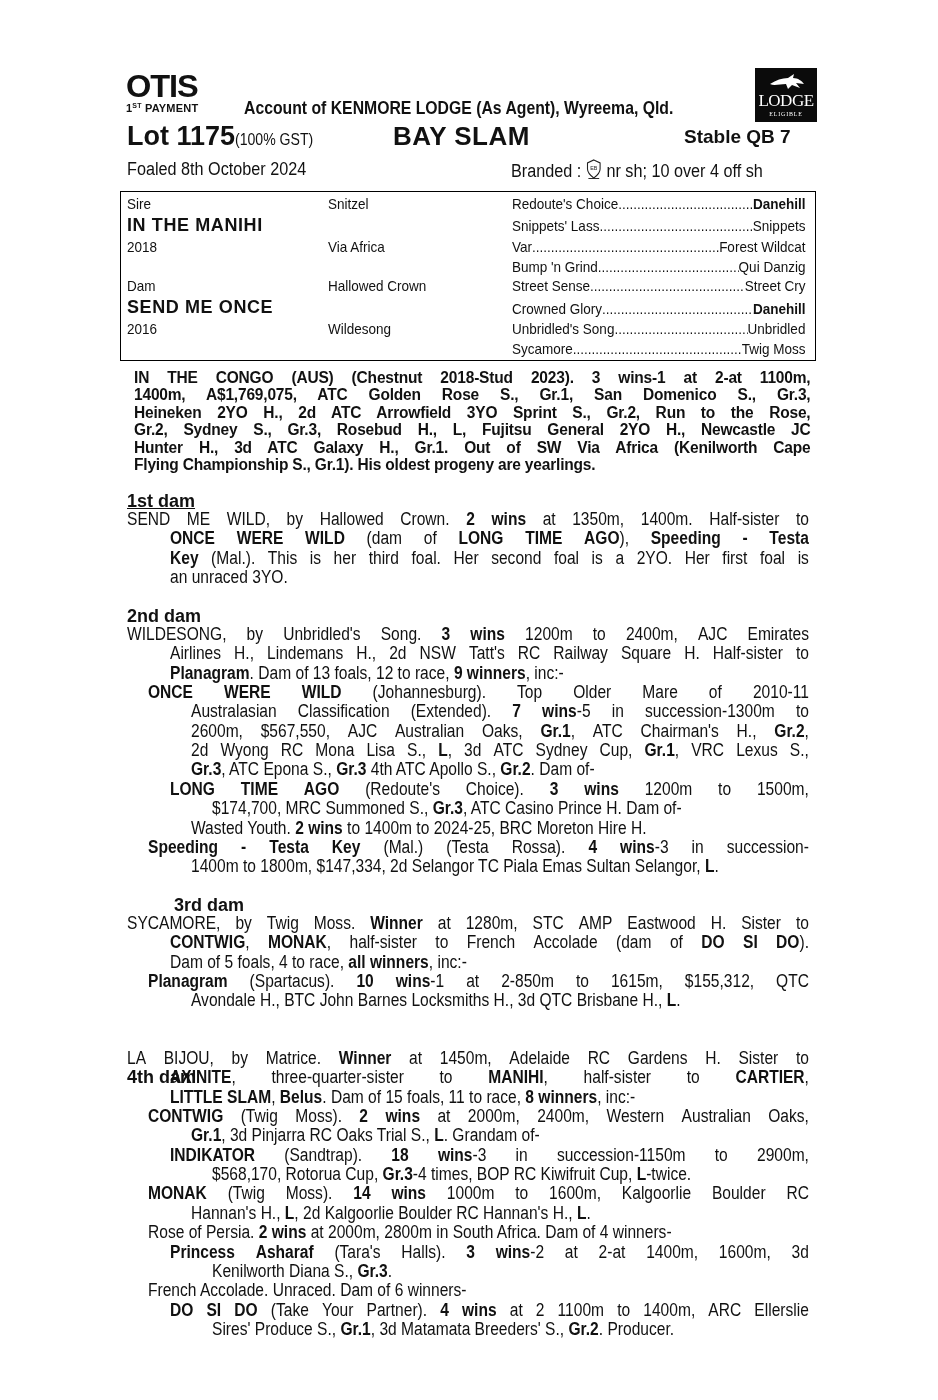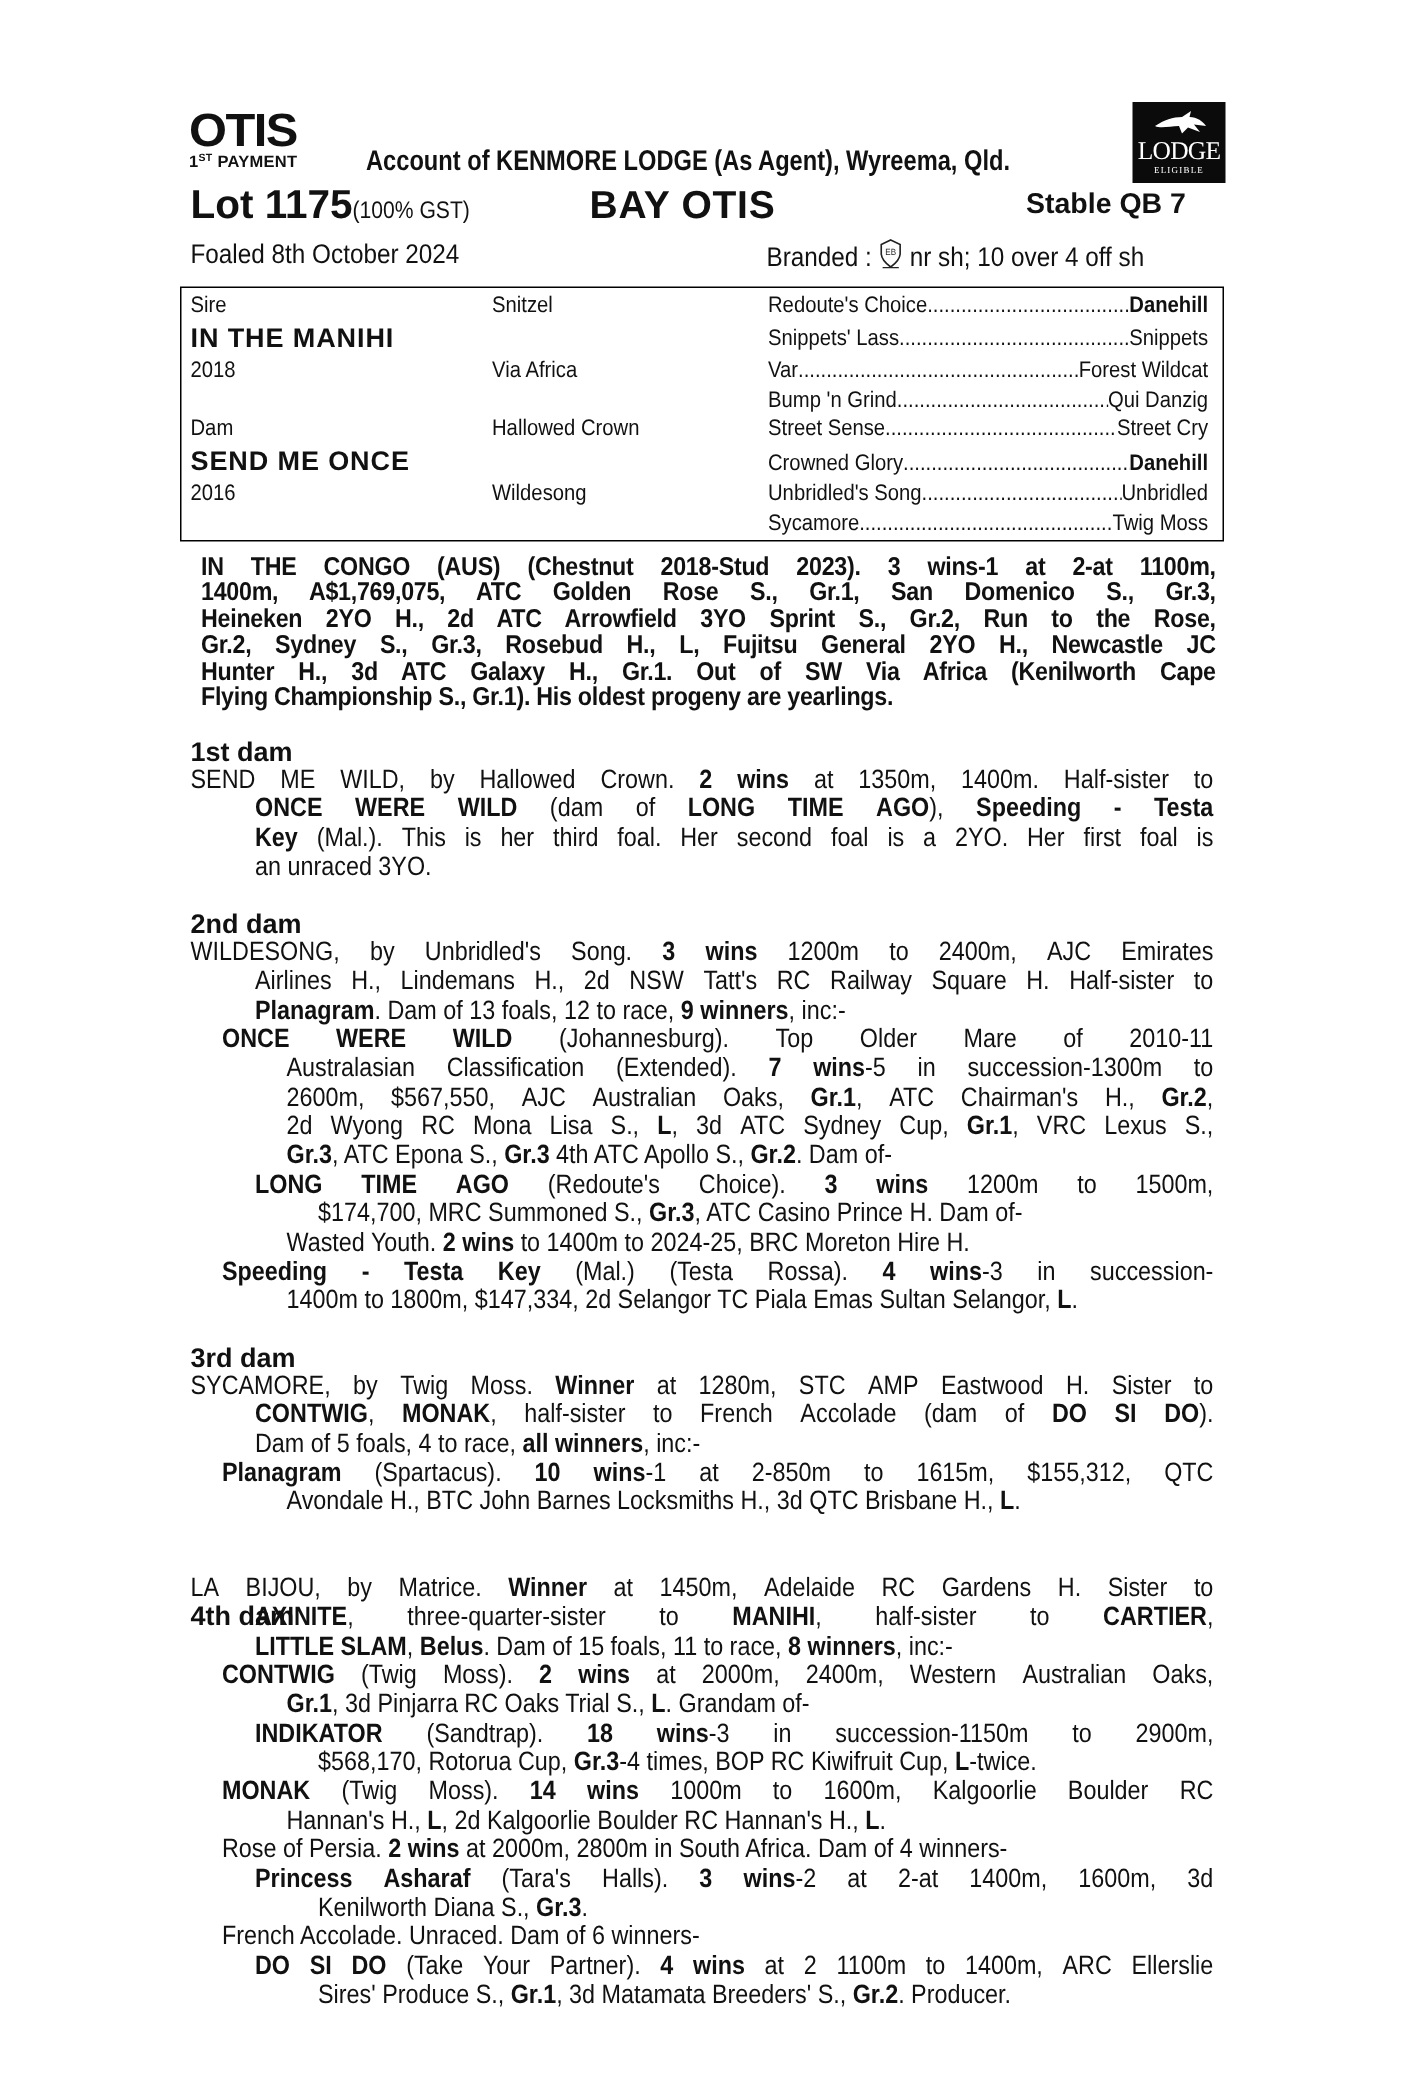--- a/index.html
+++ b/index.html
@@ -58,21 +58,21 @@
 
 <div id="bobs-logo" class="abs">
   <svg width="40" height="20" viewBox="0 0 40 20" style="position:absolute;left:11px;top:4px;">
     <path d="M4 12 C10 8, 16 6, 22 6 L28 2 L27 6 C32 6, 36 9, 38 12 L30 11 L34 16 L26 13 L22 17 L20 12 C14 12, 8 14, 4 12 Z" fill="#fff"></path>
   </svg>
   <div id="bobs-word">LODGE</div>
   <div id="bobs-sub">ELIGIBLE</div>
 </div>
 
 <div id="lot" class="abs"><span>Lot 1175</span><span id="lot-gst"> (100% GST)</span></div>
-<div id="horse-type" class="abs">BAY OTIS</div>
+<div id="horse-type" class="abs">BAY SLAM</div>
 <div id="stable" class="abs">Stable QB 7</div>
 <div id="foaled" class="abs narrow">Foaled 8th October 2024</div>
 <div id="branded" class="abs narrow"><span>Branded : </span><svg id="brand-icon" viewBox="0 0 18 20">
       <path d="M9 1 L16 4 L16 10 C16 14, 12 17, 9 19 C6 17, 2 14, 2 10 L2 4 Z" fill="none" stroke="#222" stroke-width="1.2"></path>
       <text x="9" y="11" font-size="6" text-anchor="middle" font-family="Liberation Sans, sans-serif" fill="#222">EB</text>
       <line x1="3" y1="19.5" x2="15" y2="19.5" stroke="#222" stroke-width="1"></line>
     </svg><span> nr sh; 10 over 4 off sh</span></div>
 
 <div id="pedigree" class="abs">
   <div class="pc" style="left:6px;top:3px;">Sire</div>
@@ -132,21 +132,21 @@
 <div id="sire-para" class="abs">
   <span>IN THE CONGO (AUS) (Chestnut 2018-Stud 2023). 3 wins-1 at 2-at 1100m,</span>
   <span>1400m, A$1,769,075, ATC Golden Rose S., Gr.1, San Domenico S., Gr.3,</span>
   <span>Heineken 2YO H., 2d ATC Arrowfield 3YO Sprint S., Gr.2, Run to the Rose,</span>
   <span>Gr.2, Sydney S., Gr.3, Rosebud H., L, Fujitsu General 2YO H., Newcastle JC</span>
   <span>Hunter H., 3d ATC Galaxy H., Gr.1. Out of SW Via Africa (Kenilworth Cape</span>
   <span class="last">Flying Championship S., Gr.1). His oldest progeny are yearlings.</span>
 </div>
 
 <div id="sections">
-    <div class="sec-h" style="top: 491px;">1st dam</div>
+    <div class="sec-h" style="top: 491px; text-decoration: underline;">1st dam</div>
     <div class="ln j" style="left: 127px; top: 510px; transform: scaleX(0.885); width: 770.621px;">
       <span><span>SEND</span></span>
       <span><span>ME</span></span>
       <span><span>WILD,</span></span>
       <span><span>by</span></span>
       <span><span>Hallowed</span></span>
       <span><span>Crown.</span></span>
       <span><b>2</b></span>
       <span><b>wins</b></span>
       <span><span>at</span></span>
@@ -290,21 +290,21 @@
       <span><b>Key</b></span>
       <span><span>(Mal.)</span></span>
       <span><span>(Testa</span></span>
       <span><span>Rossa).</span></span>
       <span><b>4</b></span>
       <span><b>wins</b><span>-3</span></span>
       <span><span>in</span></span>
       <span><span>succession-</span></span>
     </div>
     <div class="ln" style="left: 191px; top: 857.2px; transform: scaleX(0.885);"><span style="white-space: pre;">1400m to 1800m, $147,334, 2d Selangor TC Piala Emas Sultan Selangor, </span><b style="white-space: pre;">L</b><span style="white-space: pre;">.</span></div>
-    <div class="sec-h" style="top: 895px;">3rd dam</div>
+    <div class="sec-h" style="top: 895px; margin-left: 47px;">3rd dam</div>
     <div class="ln j" style="left: 127px; top: 914px; transform: scaleX(0.885); width: 770.621px;">
       <span><span>SYCAMORE,</span></span>
       <span><span>by</span></span>
       <span><span>Twig</span></span>
       <span><span>Moss.</span></span>
       <span><b>Winner</b></span>
       <span><span>at</span></span>
       <span><span>1280m,</span></span>
       <span><span>STC</span></span>
       <span><span>AMP</span></span>

